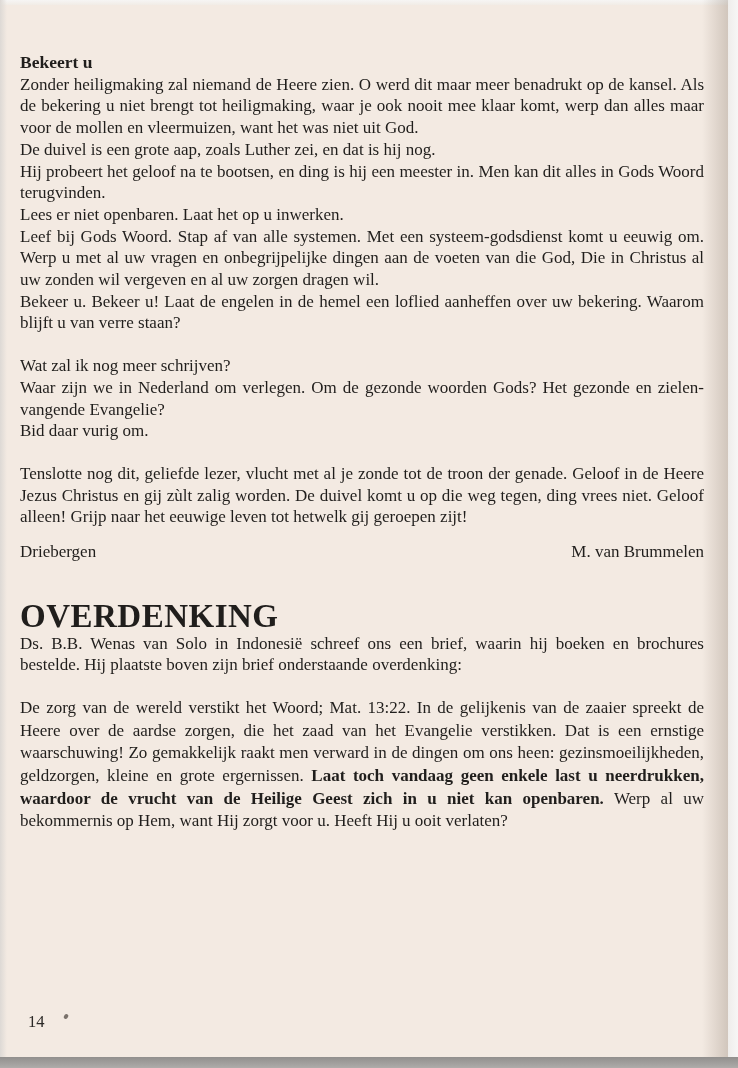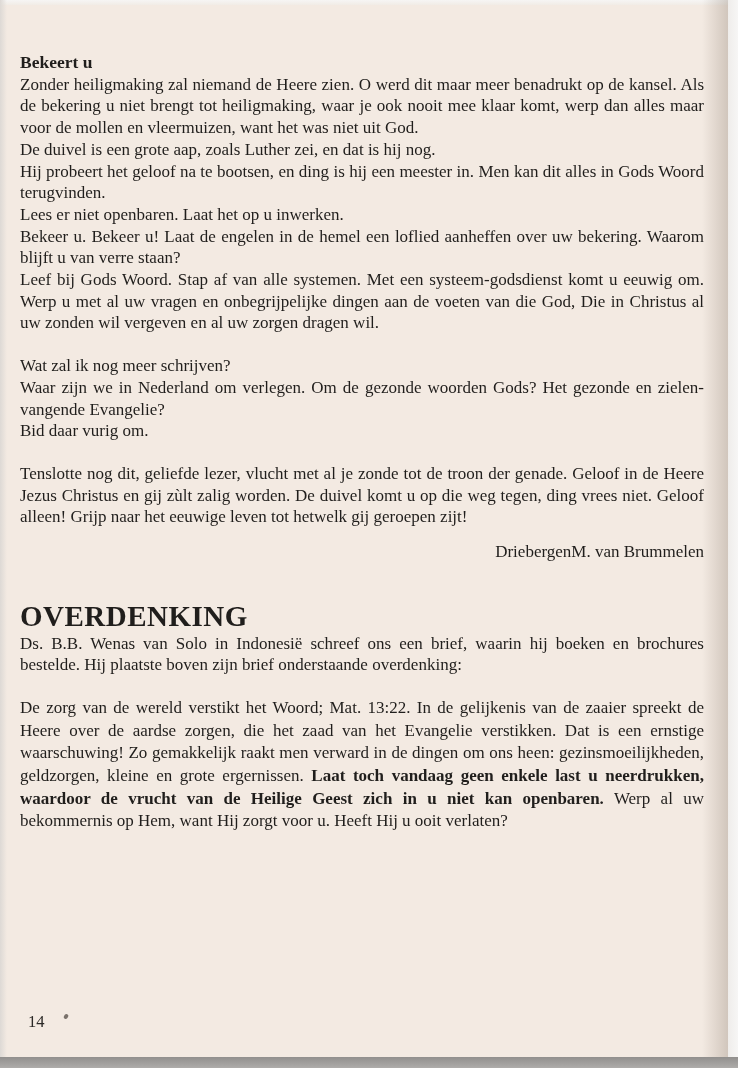--- a/index.html
+++ b/index.html
@@ -51,25 +51,25 @@
   .article-title {
     font-weight: bold;
     margin: 0 0 0 0;
     font-size: 17.5px;
   }
   .gap { height: 21px; }
   .gap-sm { height: 13px; }
   .gap-lg { height: 36px; }
   .signature-row {
     display: flex;
-    justify-content: flex-end;
+    justify-content: space-between;
   }
   .section-title {
     font-weight: bold;
-    font-size: 29px;
+    font-size: 33px;
     letter-spacing: 0.5px;
     margin: 0 0 6px 0;
     line-height: 34px;
   }
   .meditation {
     line-height: 22.6px;
   }
   .meditation .strong { font-weight: bold; }
   .page-number {
     position: absolute;
@@ -98,22 +98,22 @@
   <div class="edge-bottom"></div>
 
   <div class="content">
 
     <p class="article-title">Bekeert u</p>
 
     <p>Zonder heiligmaking zal niemand de Heere zien. O werd dit maar meer benadrukt op de kansel. Als de bekering u niet brengt tot heiligmaking, waar je ook nooit mee klaar komt, werp dan alles maar voor de mollen en vleermuizen, want het was niet uit God.</p>
     <p>De duivel is een grote aap, zoals Luther zei, en dat is hij nog.</p>
     <p>Hij probeert het geloof na te bootsen, en ding is hij een meester in. Men kan dit alles in Gods Woord terugvinden.</p>
     <p>Lees er niet openbaren. Laat het op u inwerken.</p>
+    <p>Leef bij Gods Woord. Stap af van alle systemen. Met een systeem-godsdienst komt u eeuwig om. Werp u met al uw vragen en onbegrijpelijke dingen aan de voeten van die God, Die in Christus al uw zonden wil vergeven en al uw zorgen dragen wil.</p>
     <p>Bekeer u. Bekeer u! Laat de engelen in de hemel een loflied aanheffen over uw bekering. Waarom blijft u van verre staan?</p>
-    <p>Leef bij Gods Woord. Stap af van alle systemen. Met een systeem-godsdienst komt u eeuwig om. Werp u met al uw vragen en onbegrijpelijke dingen aan de voeten van die God, Die in Christus al uw zonden wil vergeven en al uw zorgen dragen wil.</p>
 
     <div class="gap"></div>
 
     <p>Wat zal ik nog meer schrijven?</p>
     <p>Waar zijn we in Nederland om verlegen. Om de gezonde woorden Gods? Het gezonde en zielen-vangende Evangelie?</p>
     <p>Bid daar vurig om.</p>
 
     <div class="gap"></div>
 
     <p>Tenslotte nog dit, geliefde lezer, vlucht met al je zonde tot de troon der genade. Geloof in de Heere Jezus Christus en gij zùlt zalig worden. De duivel komt u op die weg tegen, ding vrees niet. Geloof alleen! Grijp naar het eeuwige leven tot hetwelk gij geroepen zijt!</p>

